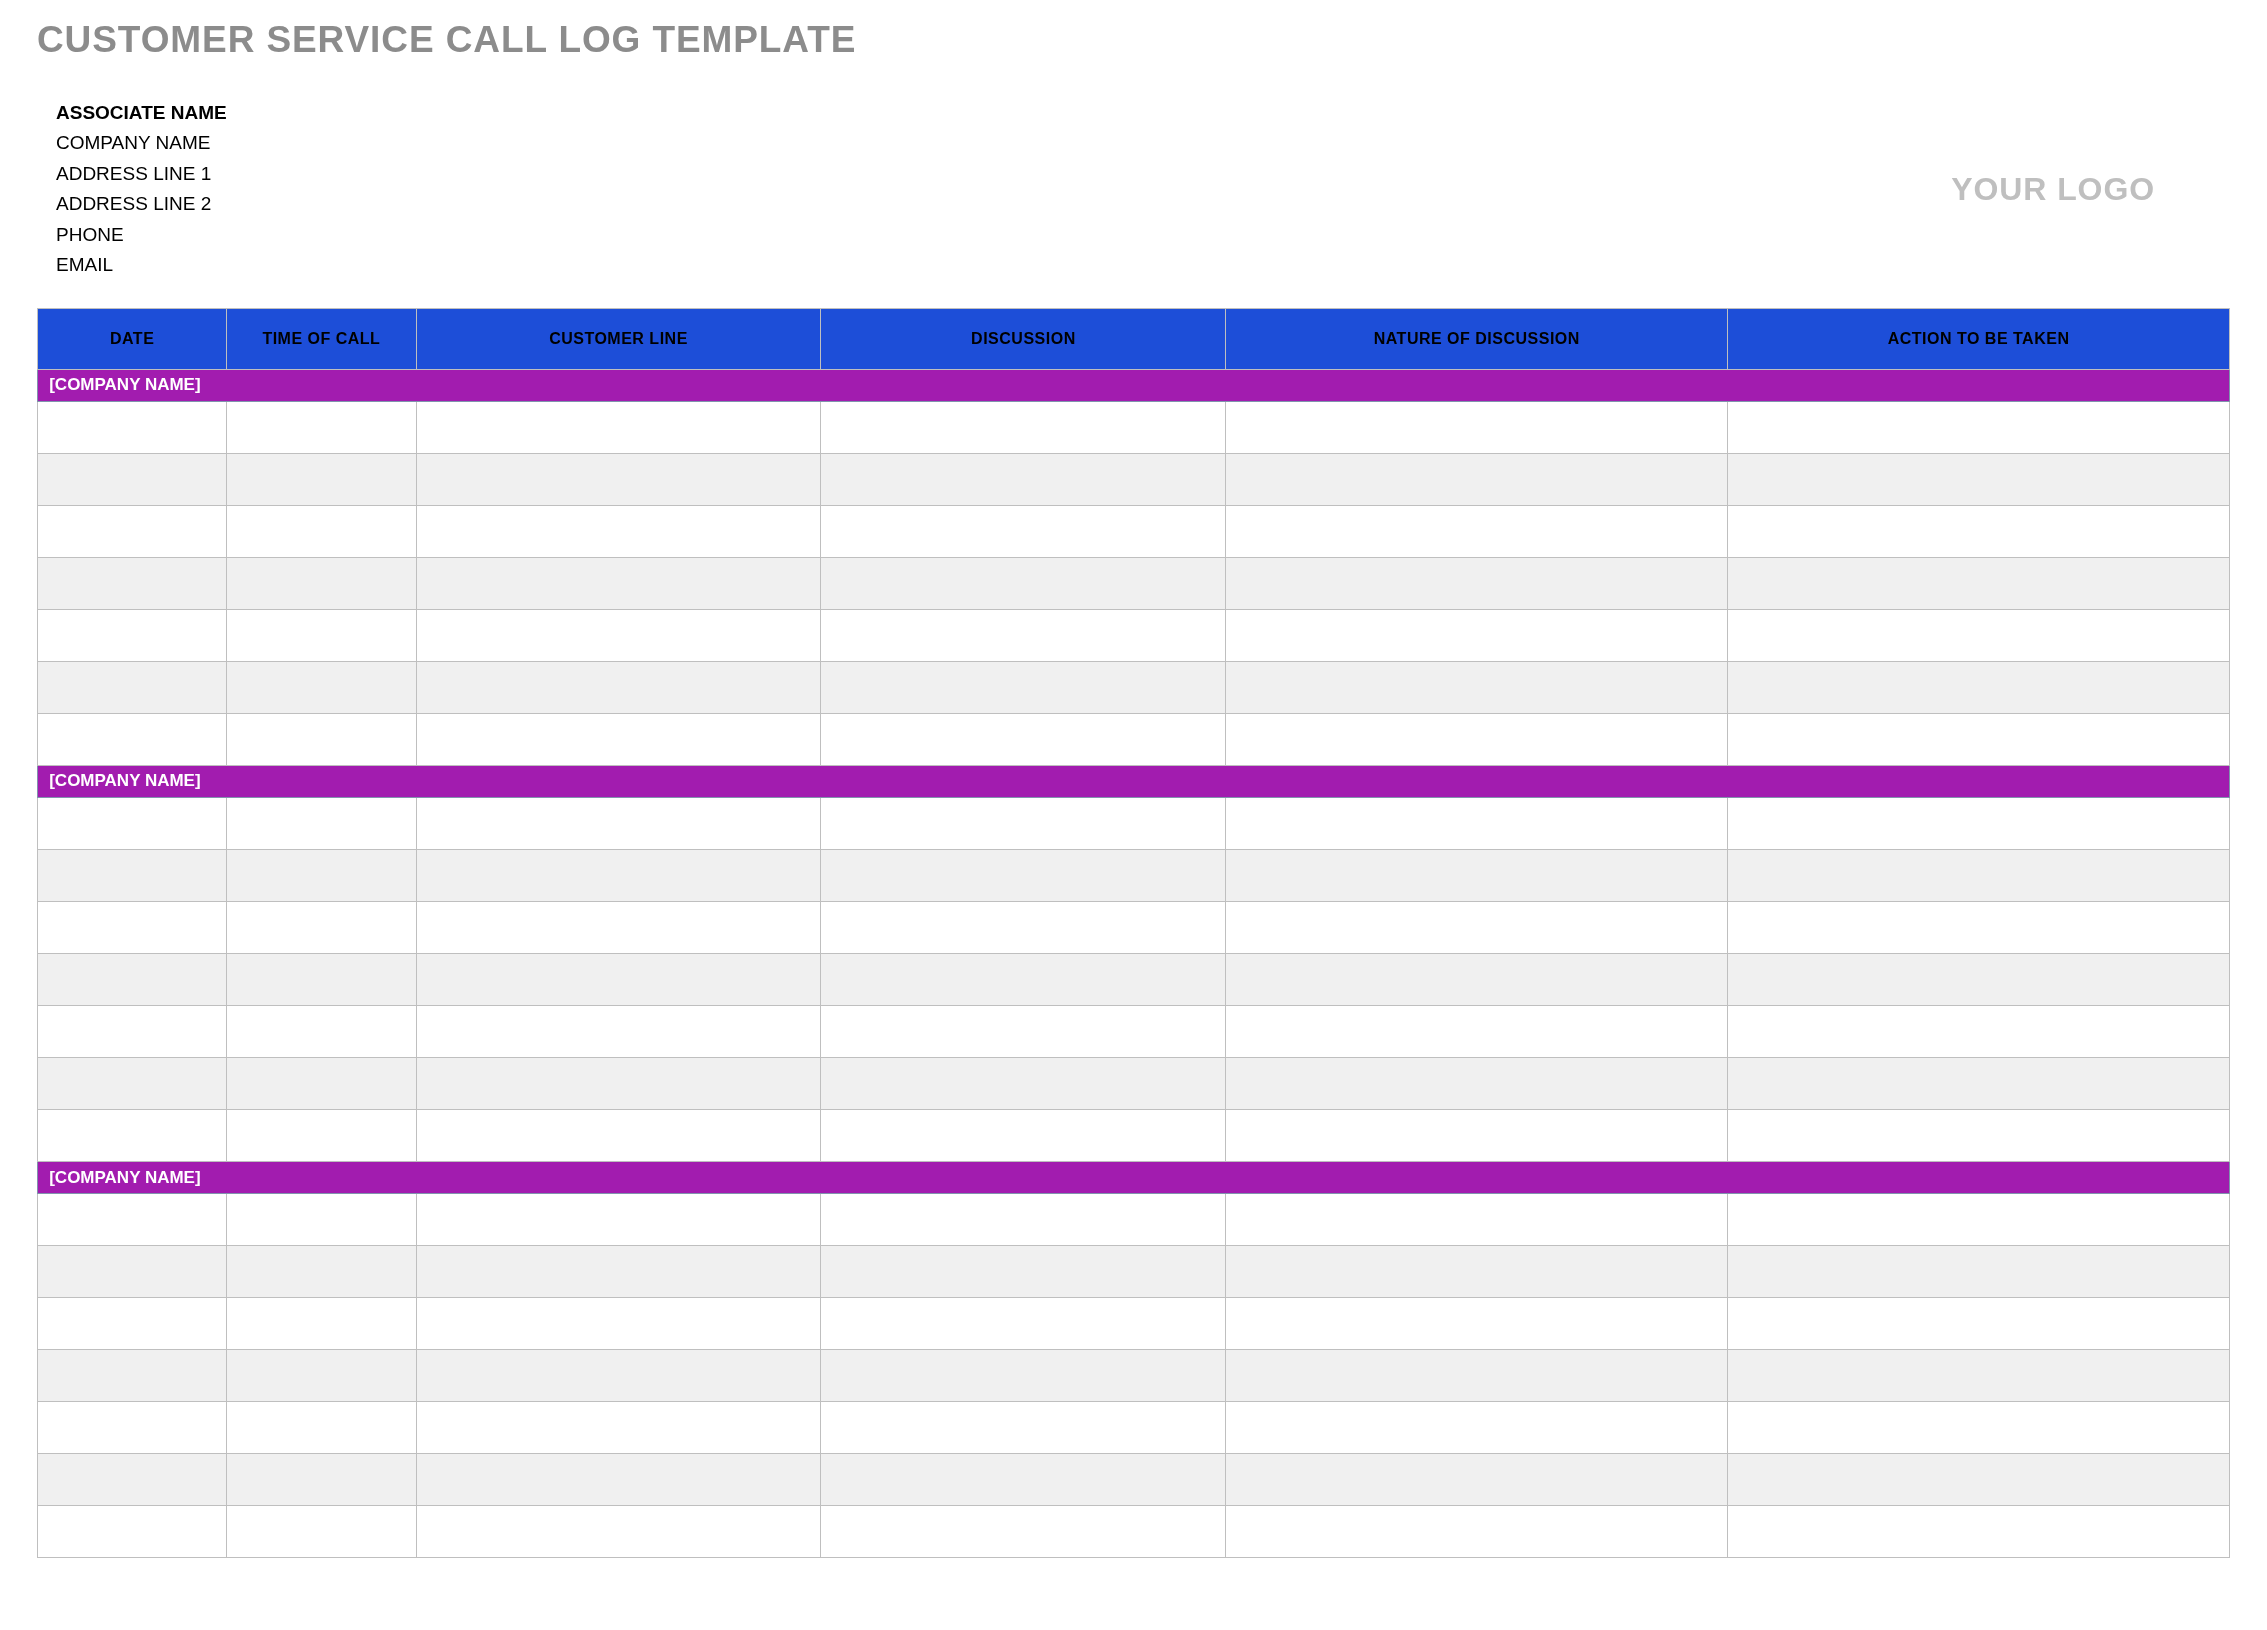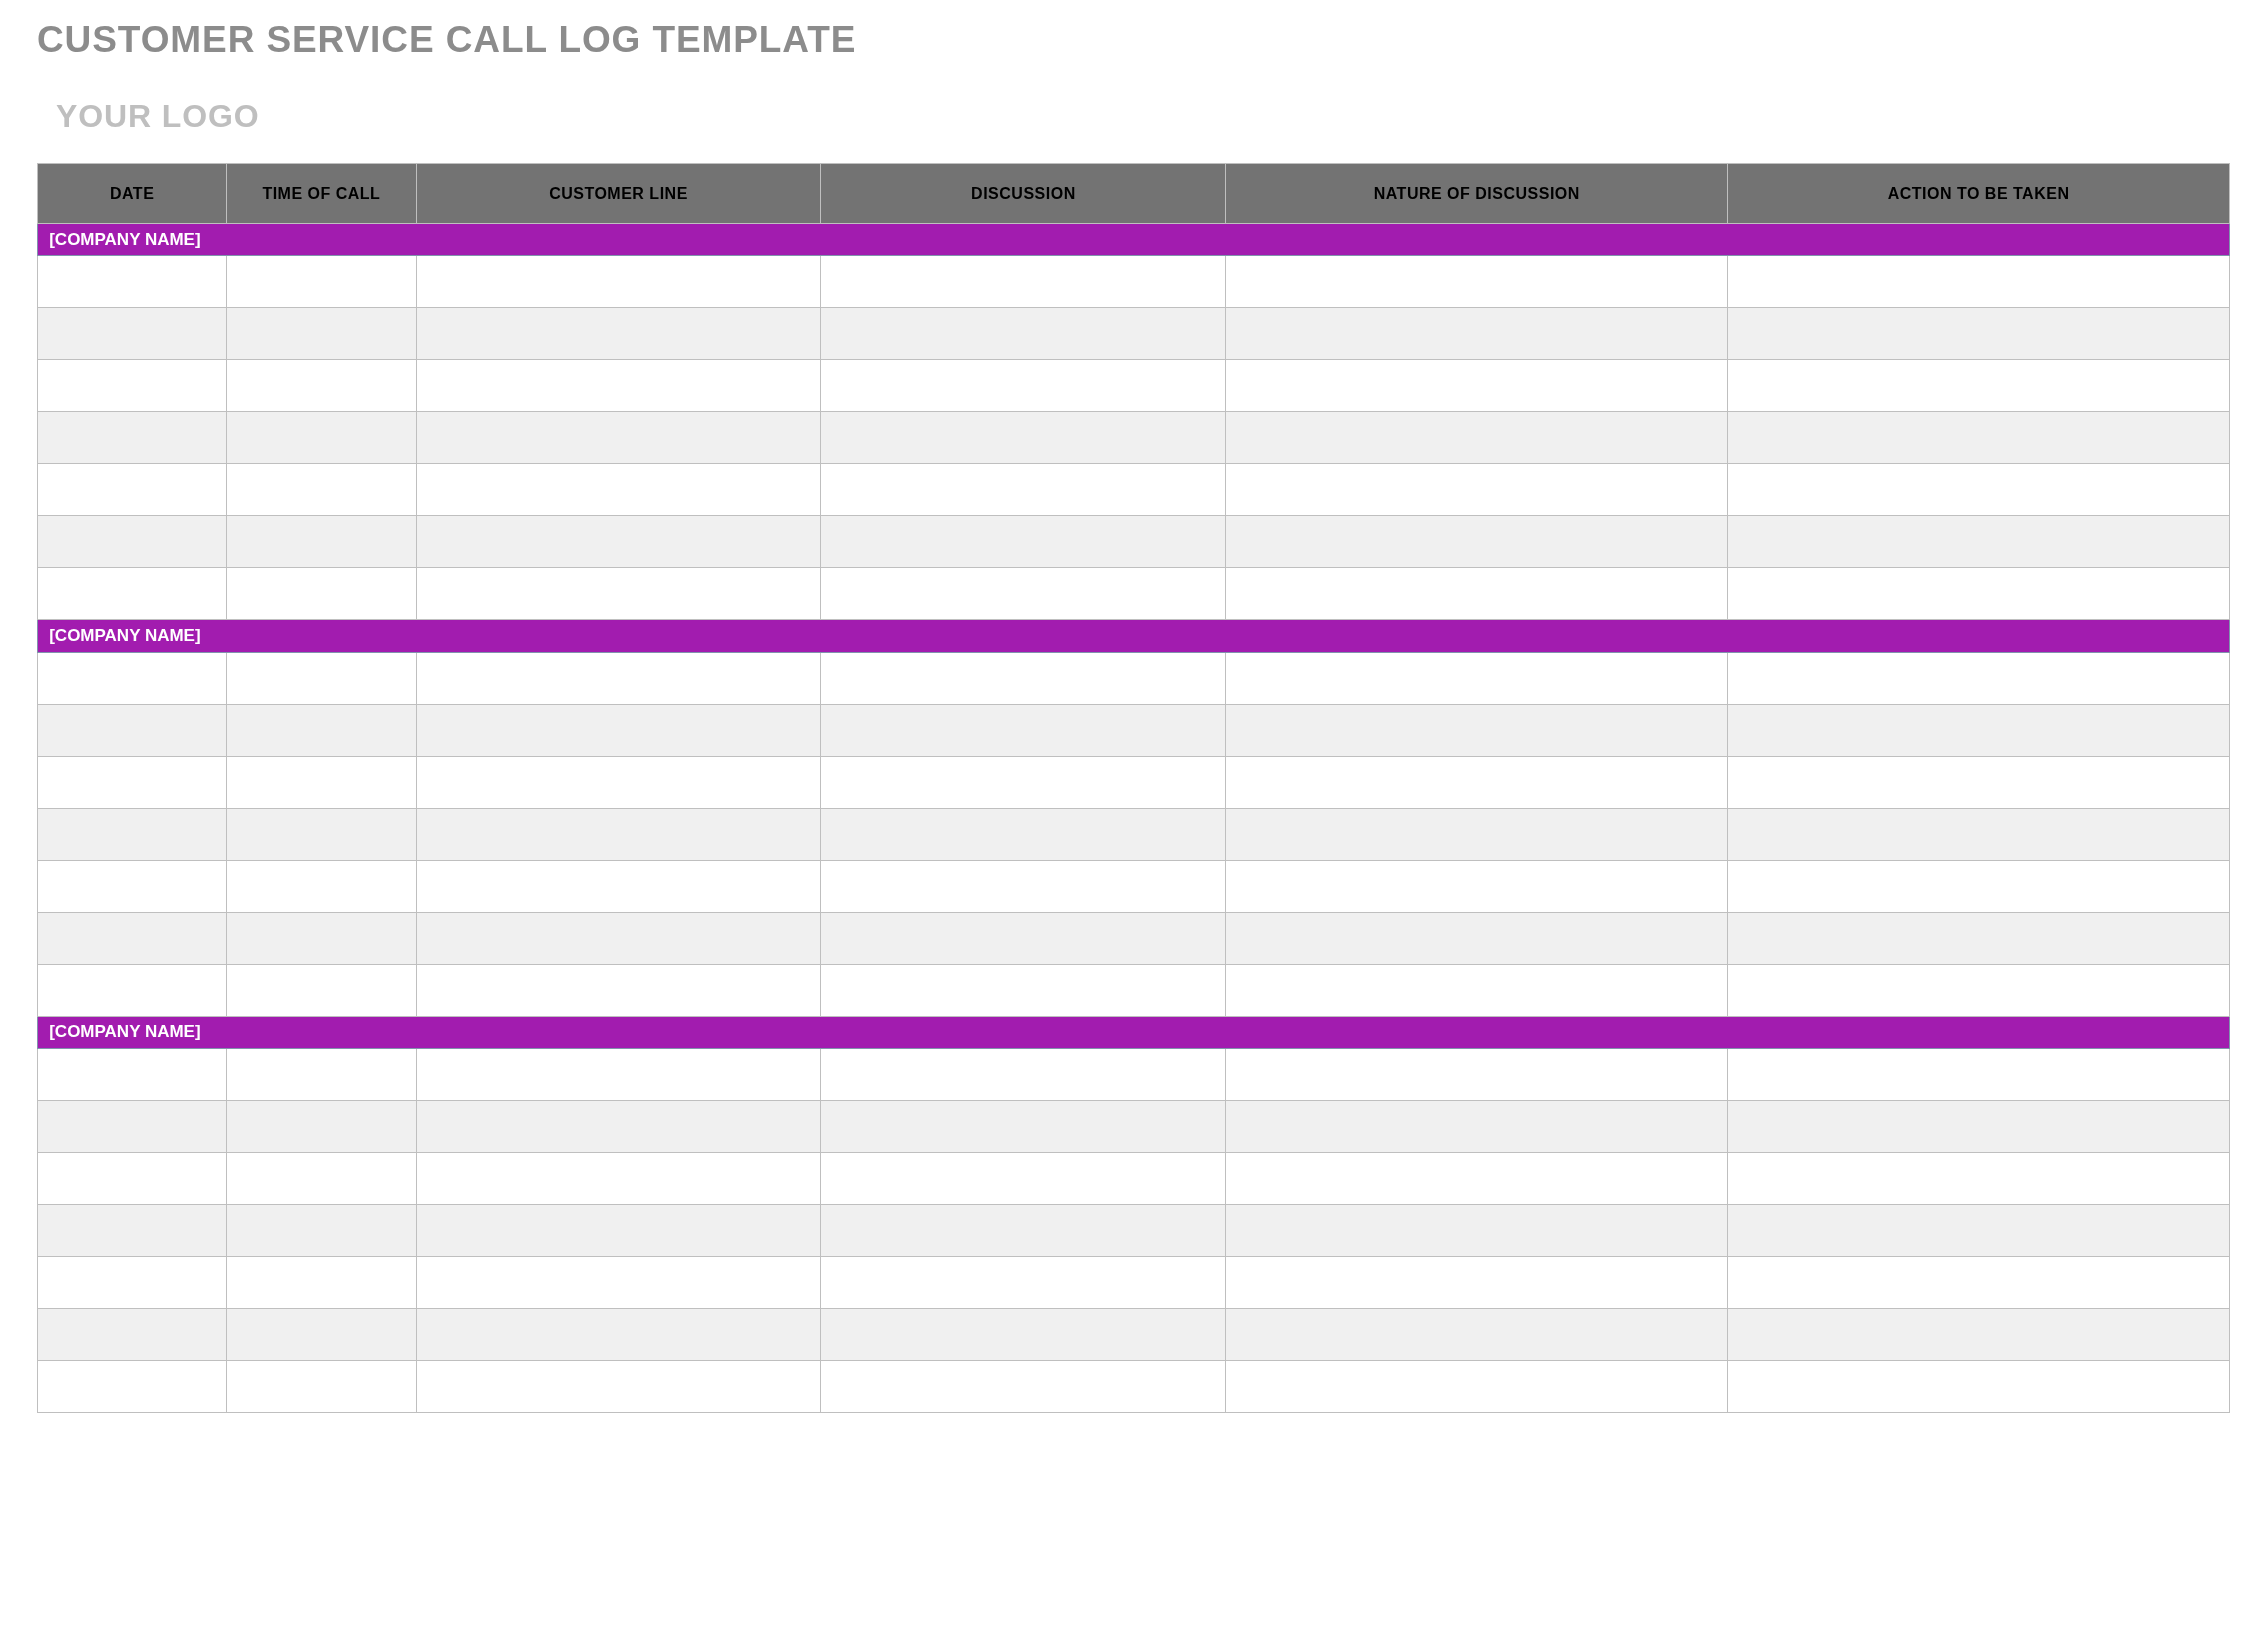--- a/index.html
+++ b/index.html
@@ -42,21 +42,21 @@
     table-layout: fixed;
   }
   .log-table col.c-date    { width: 8.6%; }
   .log-table col.c-time    { width: 8.6%; }
   .log-table col.c-cust    { width: 18.4%; }
   .log-table col.c-dept    { width: 18.4%; }
   .log-table col.c-nat     { width: 22.8%; }
   .log-table col.c-act     { width: 22.8%; }
 
   .log-table th {
-    background: #737373;
+    background: #1d4ed8;
     border: 0.9px solid #bfbfbf;
     font-size: 16px;
     font-weight: bold;
     text-align: center;
     padding: 20.6px 5.6px;
     letter-spacing: 0.5px;
   }
   .section-row td {
     background: #a21caf;
     color: #ffffff;
@@ -72,20 +72,28 @@
   }
   .data-row.even td { background: #ffffff; }
   .data-row.odd  td { background: #f0f0f0; }
 </style>
 </head>
 <body>
 
 <h1 class="page-title">CUSTOMER SERVICE CALL LOG TEMPLATE</h1>
 
 <div class="top-row">
+  <div class="info-block">
+    <div class="bold-line">ASSOCIATE NAME</div>
+    <div>COMPANY NAME</div>
+    <div>ADDRESS LINE 1</div>
+    <div>ADDRESS LINE 2</div>
+    <div>PHONE</div>
+    <div>EMAIL</div>
+  </div>
   <div class="logo-placeholder">YOUR LOGO</div>
 </div>
 
 <table class="log-table">
   <colgroup>
     <col class="c-date">
       <col class="c-time">
       <col class="c-cust">
     <col class="c-dept">
       <col class="c-nat">

